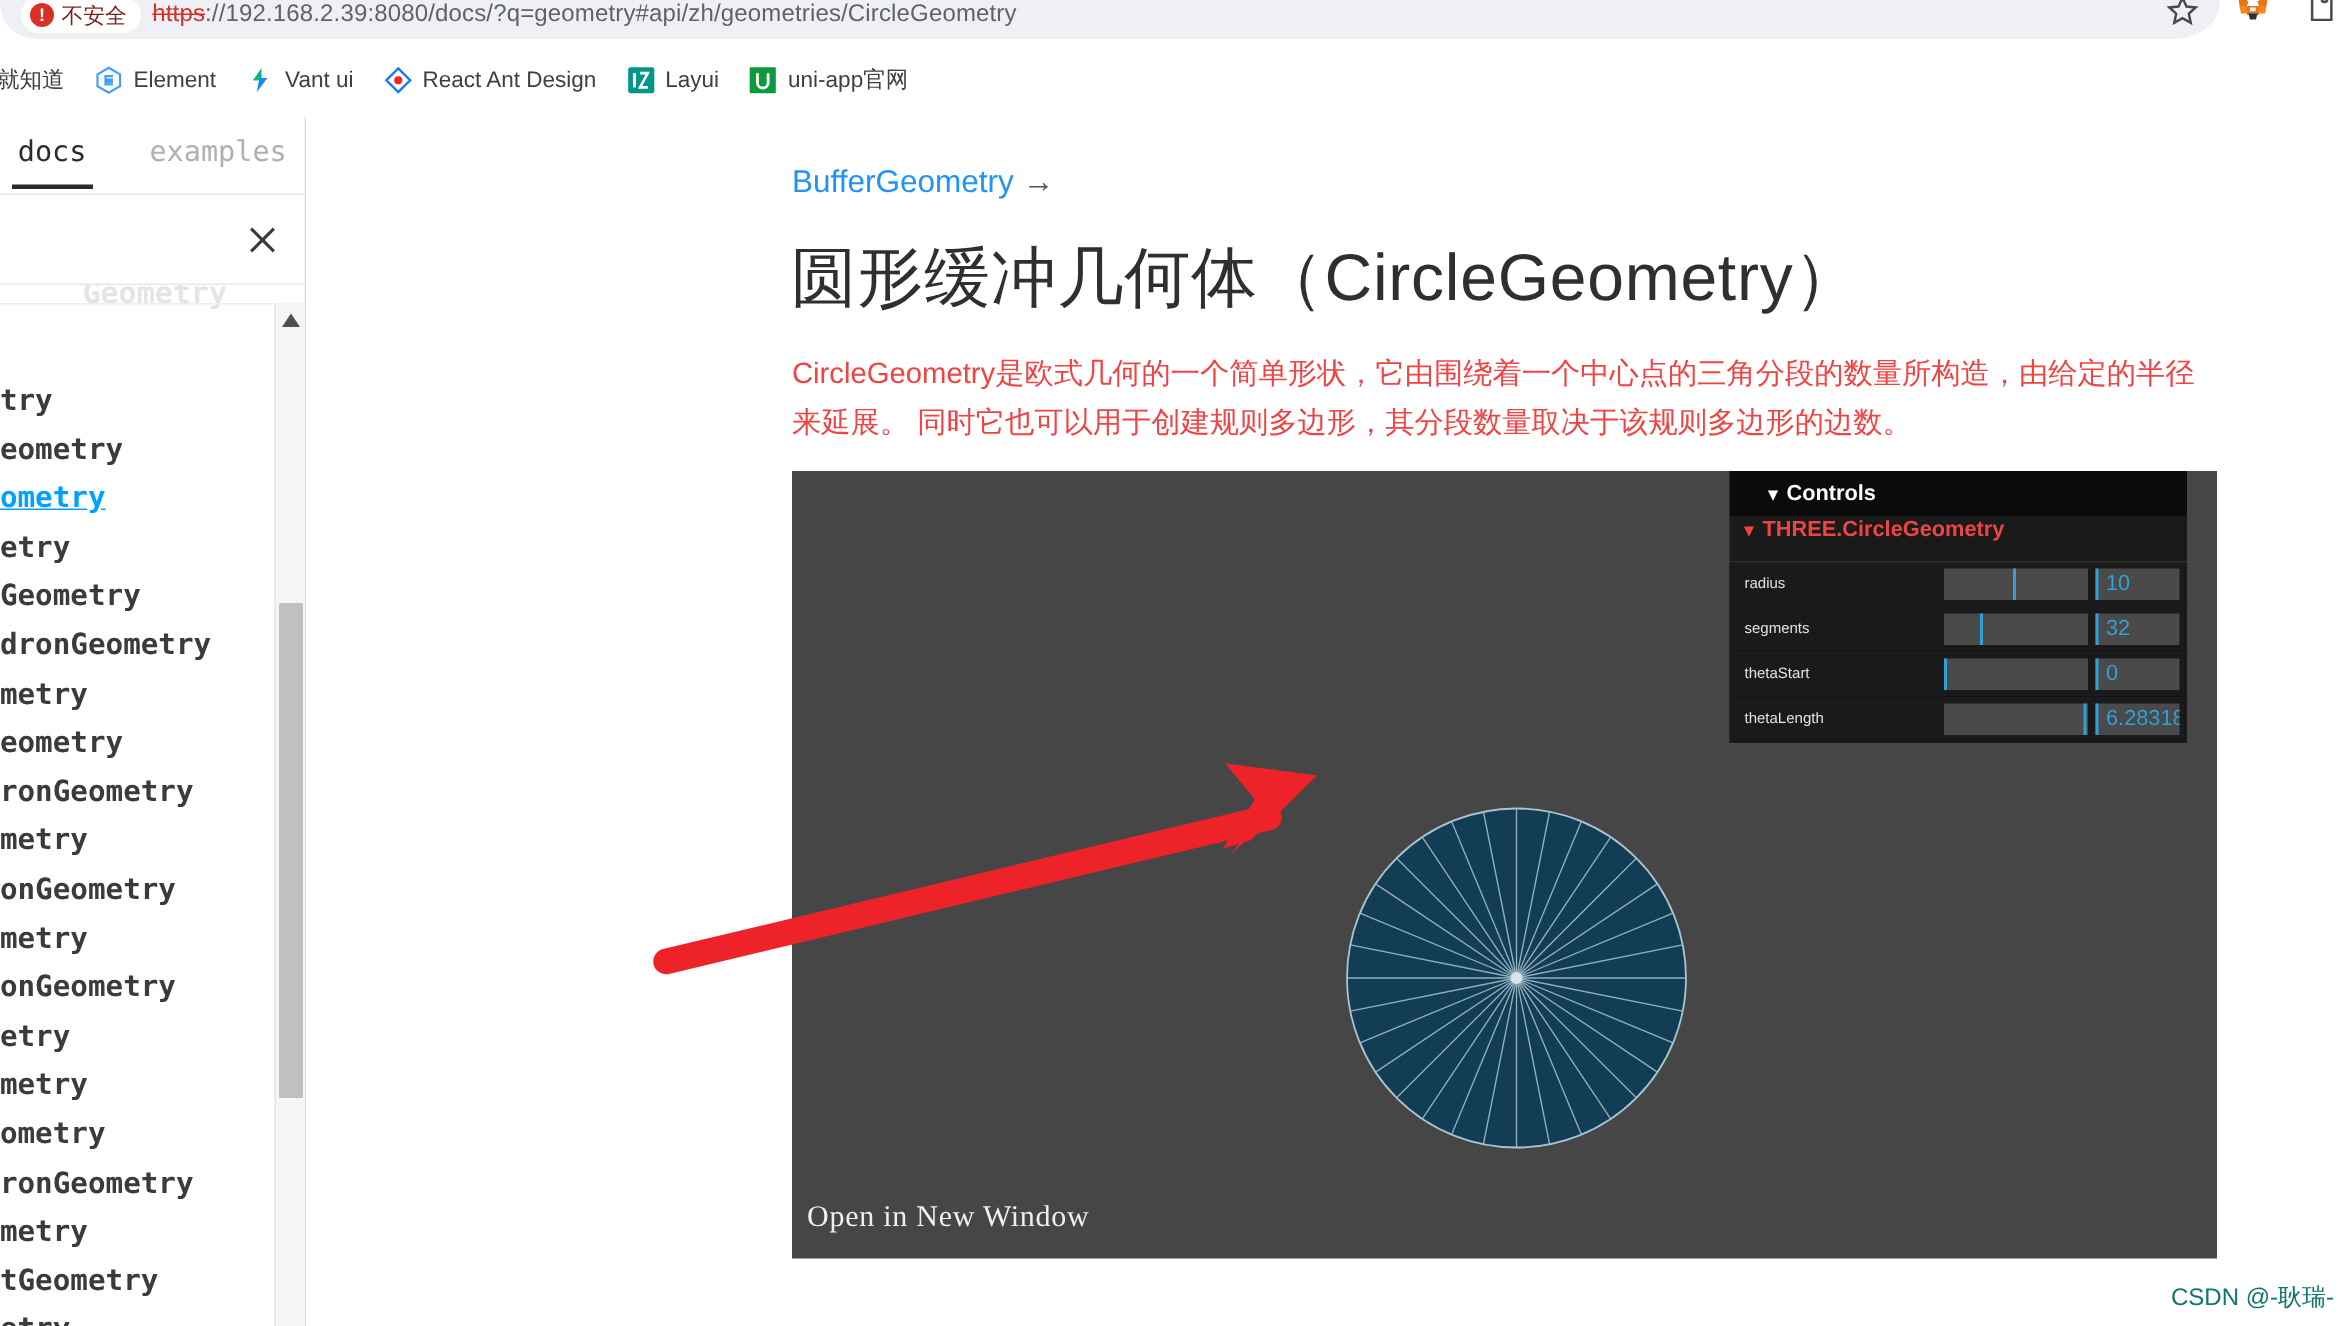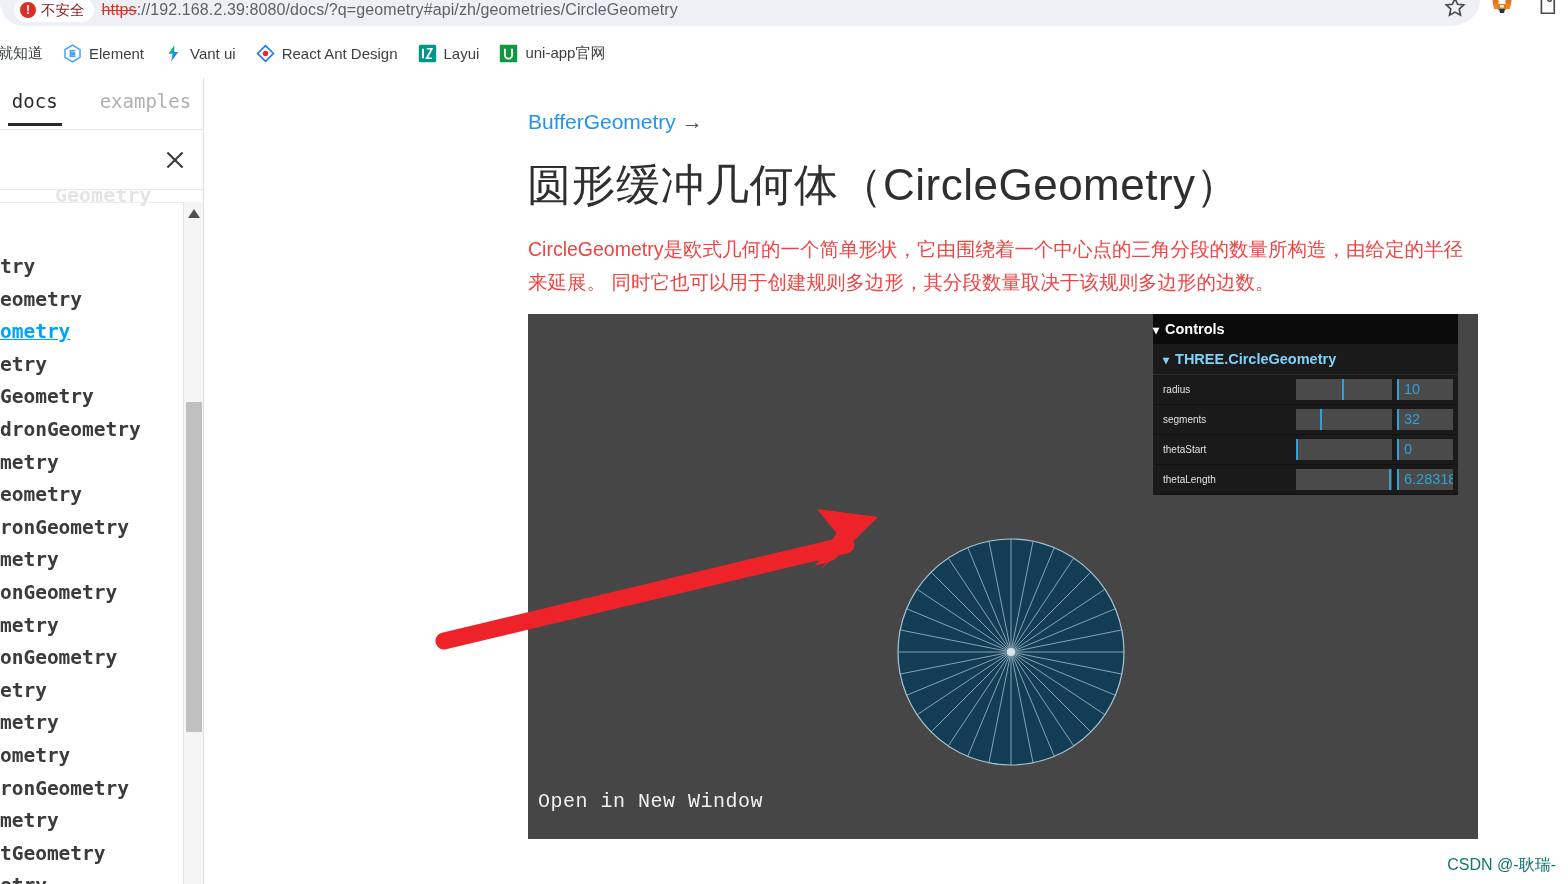--- a/index.html
+++ b/index.html
@@ -166,39 +166,39 @@
   }
 
   
   .viewer {
     position: absolute; left: 287px; top: 236px;
     width: 950px; height: 525px;
     background: #464646; overflow: hidden;
   }
   .viewer-canvas { position: absolute; inset: 0; }
   .open-new {
-    position: absolute; left: 10px; bottom: 26px;
-    font-family: Liberation Mono, monospace;
+    position: absolute; left: 10px; bottom: 16px;
+    font-family: Liberation Serif, serif;
     font-size: 20px; color: #efefef; letter-spacing: .5px;
   }
   
   .gui {
     position: absolute; right: 20px; top: 0;
     width: 305px;
     font-family: "Liberation Sans", sans-serif;
     font-size: 14.5px;
   }
   .gui-title {
     background: #0b0b0b; color: #fff;
     height: 30px; line-height: 30px;
-    padding-left: 0; font-weight: bold; font-size: 14.5px;
+    padding-left: 26px; font-weight: bold; font-size: 14.5px;
   }
   .gui-folder {
-    background: #1a1a1a; color: #7dd3fc;
-    height: 31px; line-height: 31px;
+    background: #1a1a1a; color: #ef4444;
+    height: 31px; line-height: 18px;
     padding-left: 10px; font-weight: bold; font-size: 14.5px;
     border-bottom: 1px solid #2c2c2c;
   }
   .gui-caret { display: inline-block; margin-right: 6px; font-size: 12px; }
   .gui-row {
     display: flex; align-items: center;
     background: #1a1a1a; height: 30px;
     border-bottom: 1px solid #121212;
     border-left: 3px solid #1a1a1a;
   }

